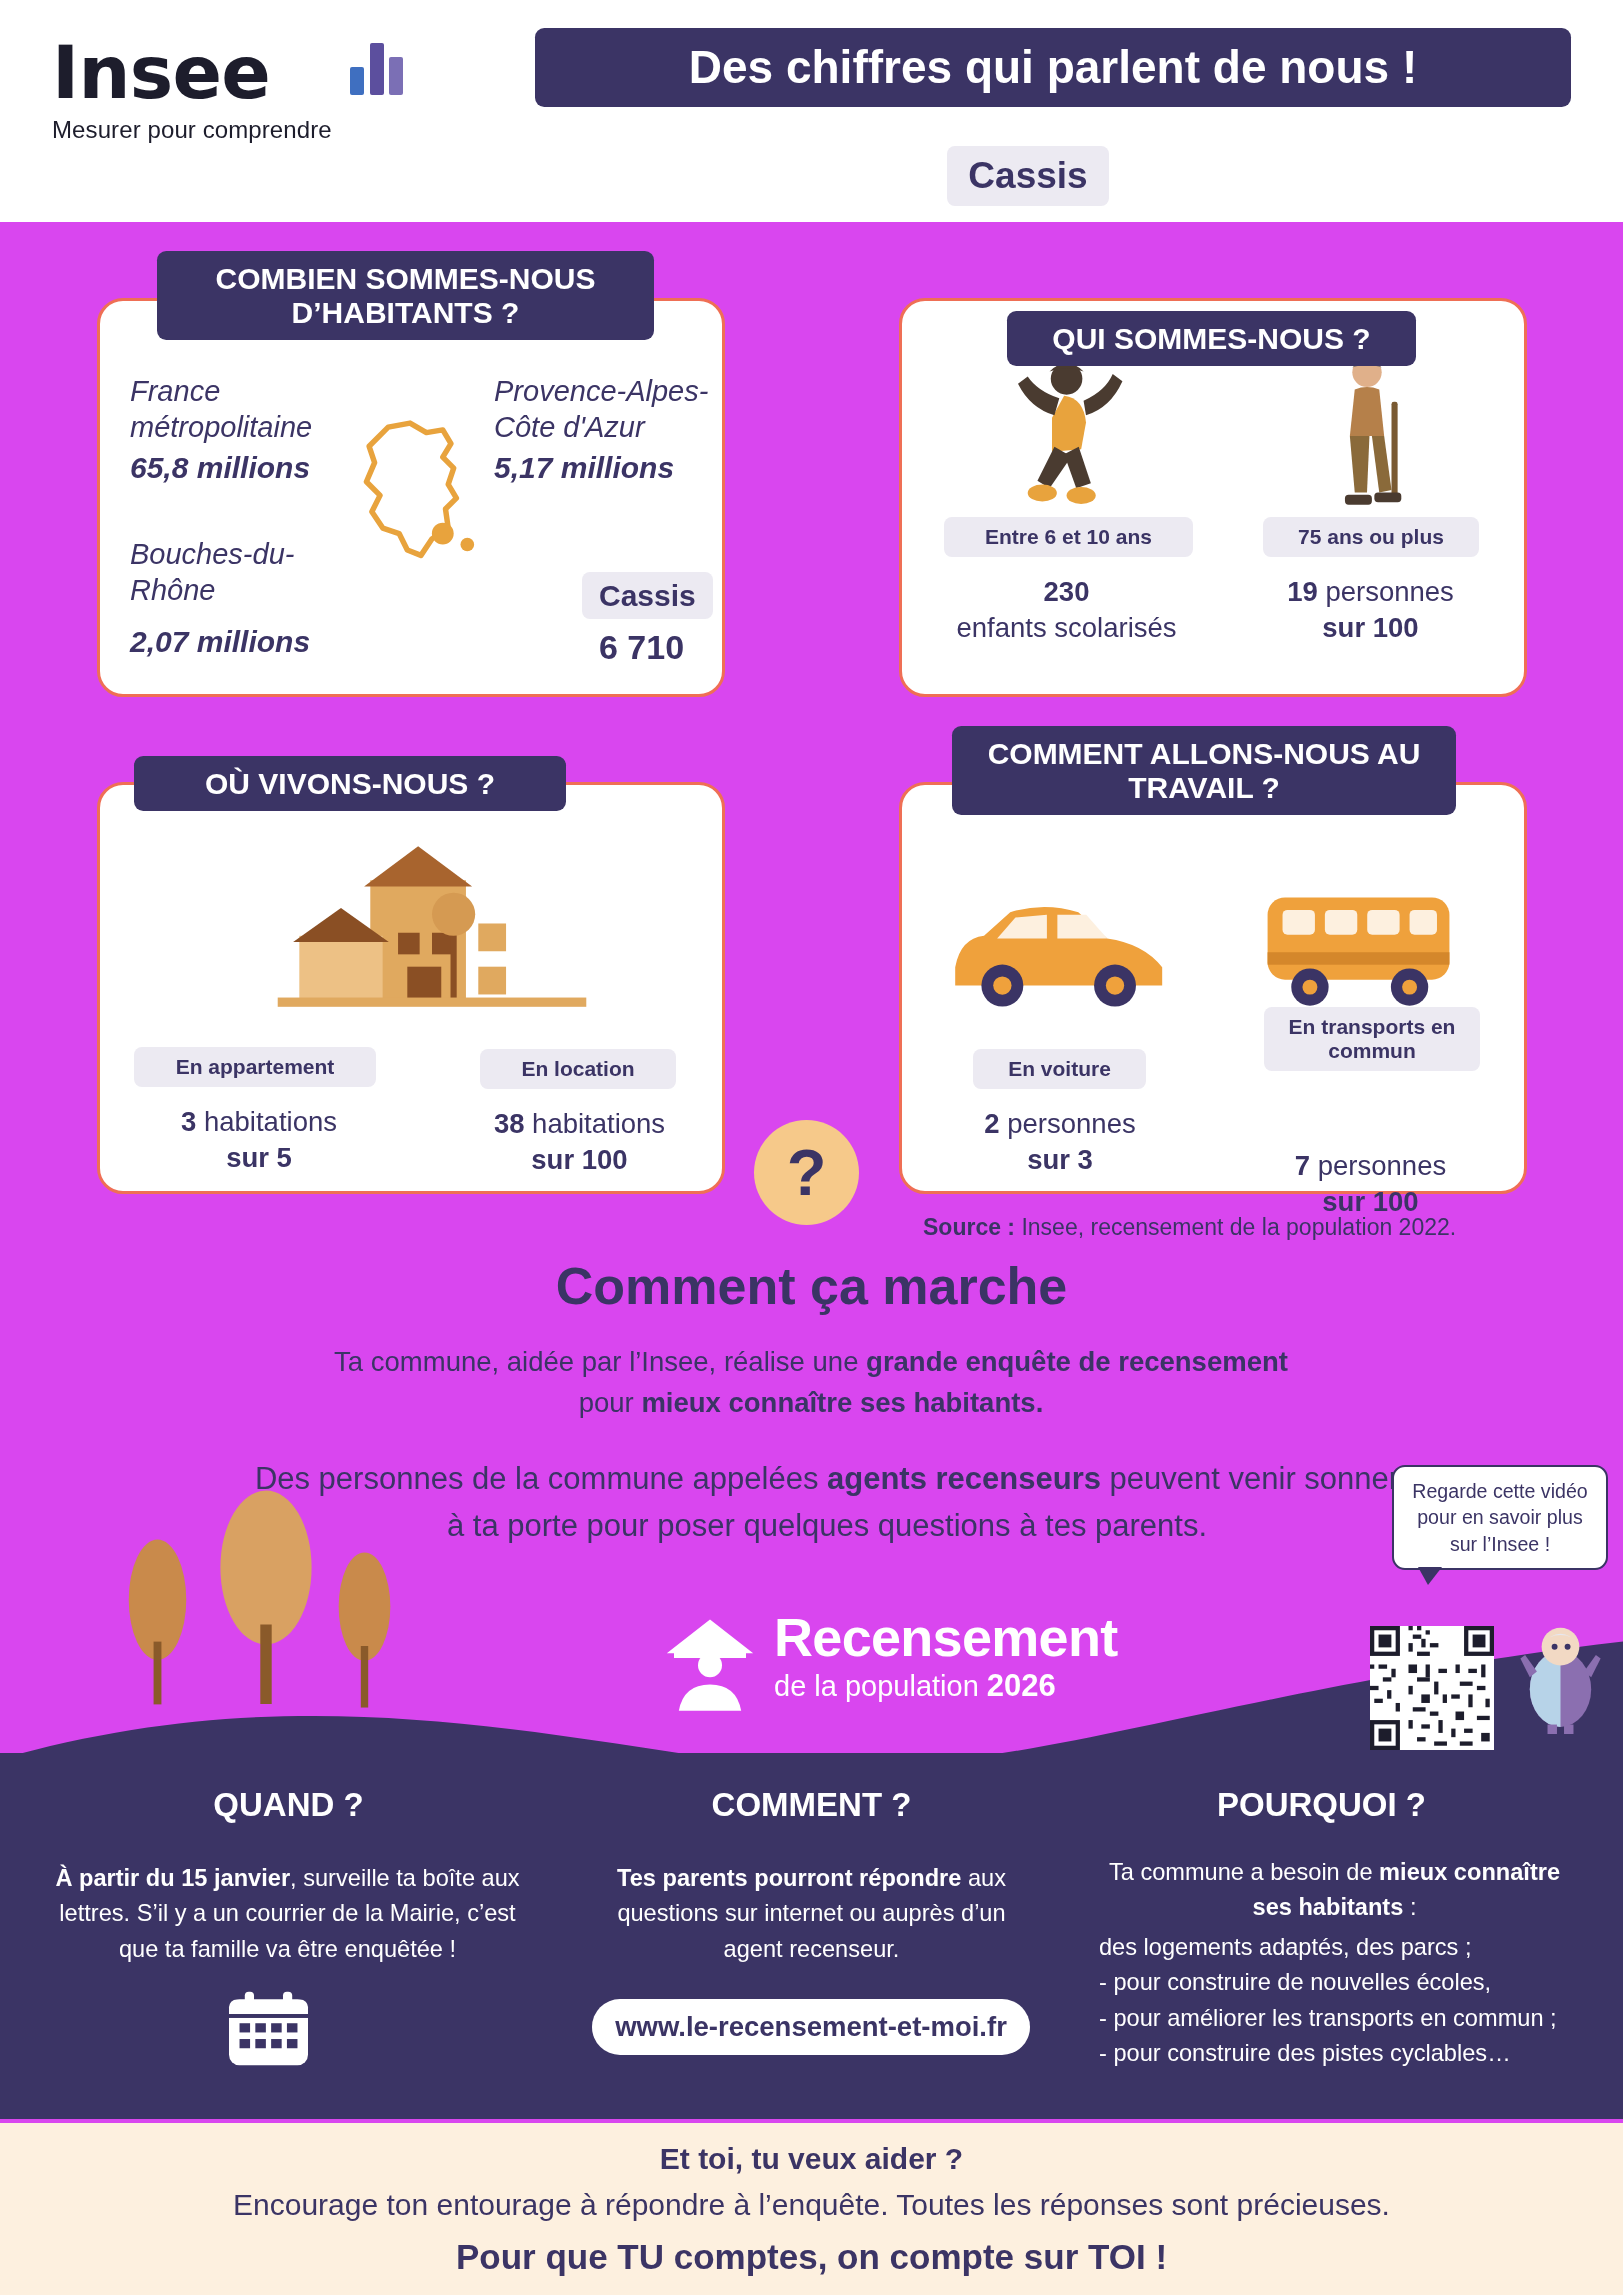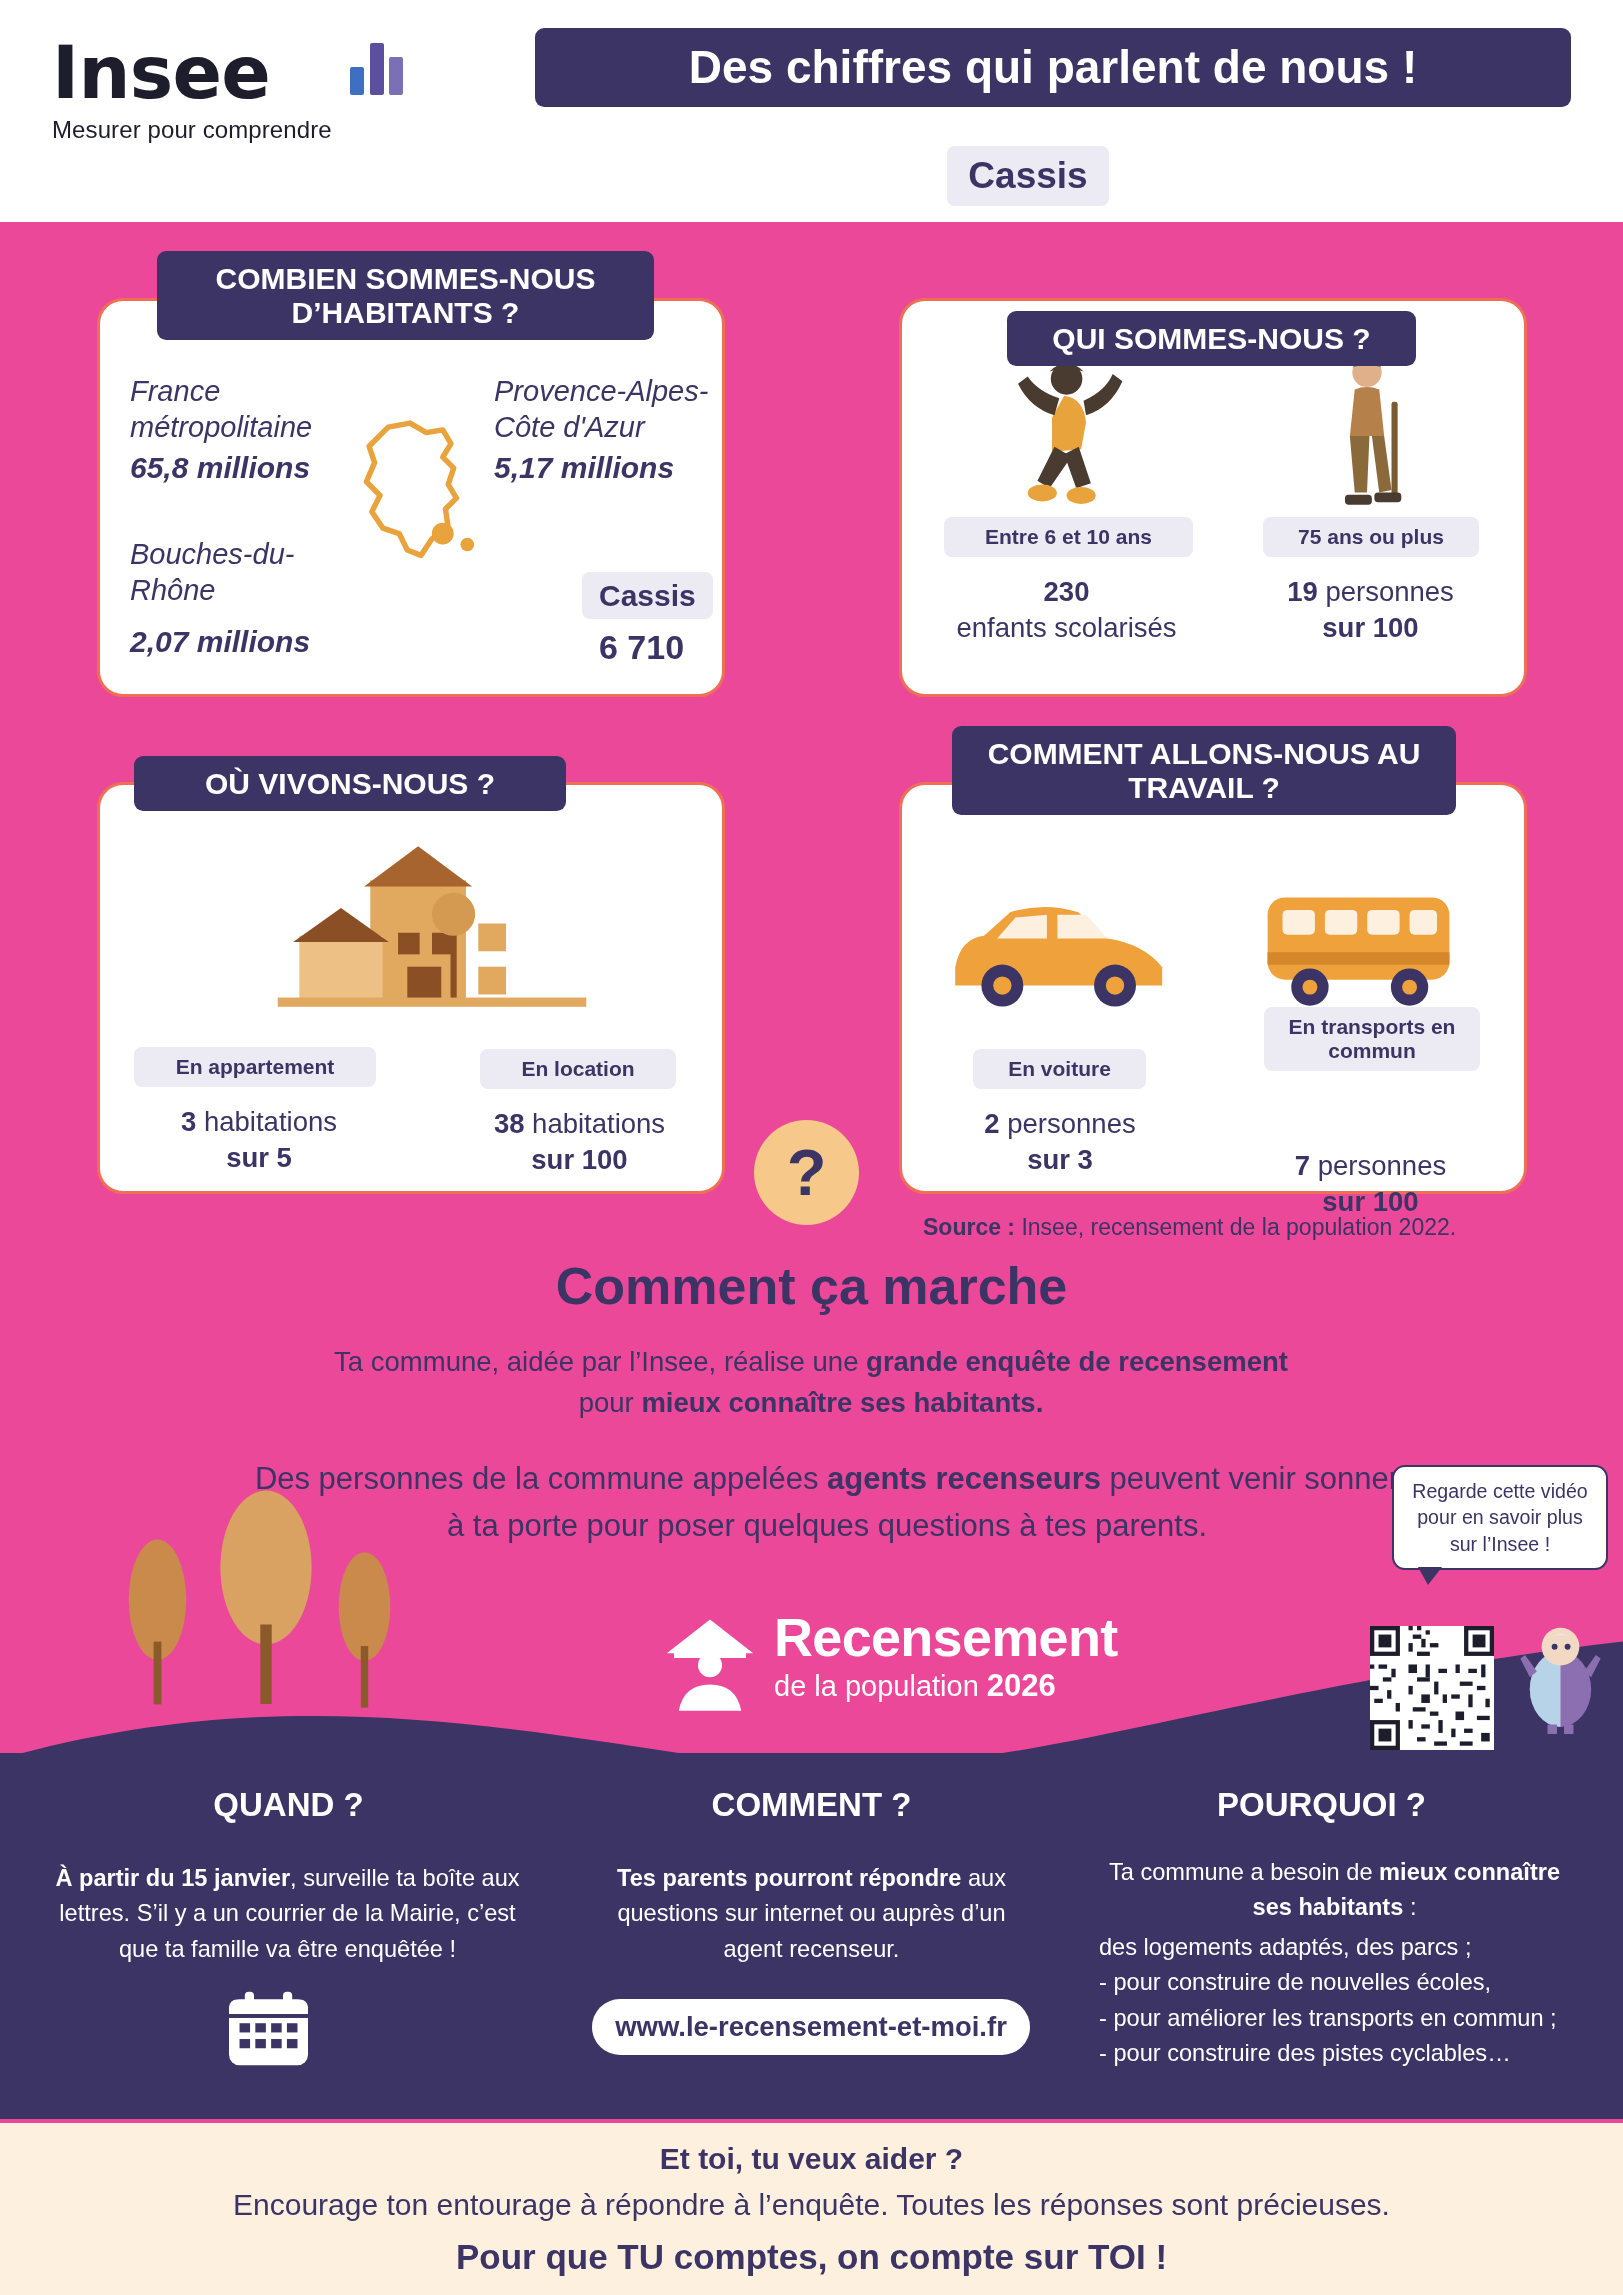--- a/index.html
+++ b/index.html
@@ -3,21 +3,21 @@
 <meta charset="utf-8">
 <style>
   * { box-sizing: border-box; margin: 0; padding: 0; }
   html, body {
     width: 1623px;
     height: 2295px;
     font-family: "Liberation Sans", sans-serif;
     background: #fdf0df;
     overflow: hidden;
   }
-  .page { position: relative; width: 1623px; height: 2295px; background: #ec4899; }
+  .page { position: relative; width: 1623px; height: 2295px; background: #d946ef; }
 
   
   .header-white {
     position: absolute; top: 0; left: 0; width: 1623px; height: 222px;
     background: #ffffff;
   }
   .logo-block { position: absolute; left: 52px; top: 36px; }
   .logo-insee {
     font-family: "DejaVu Sans", sans-serif;
     font-size: 73px; font-weight: bold; color: #1d1d2c; letter-spacing: -0.7px;

